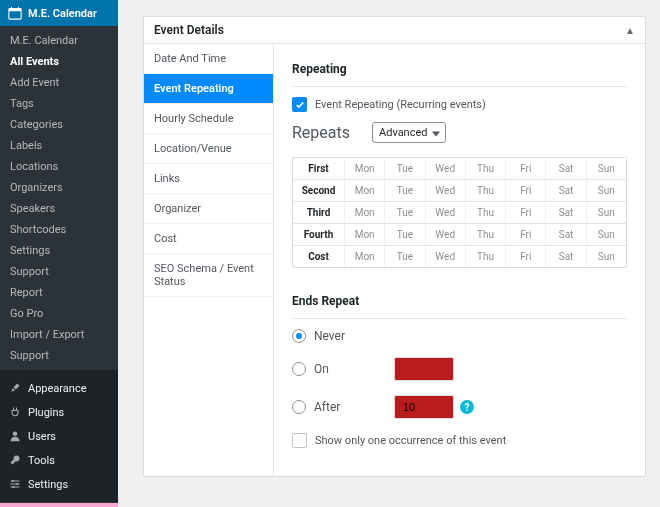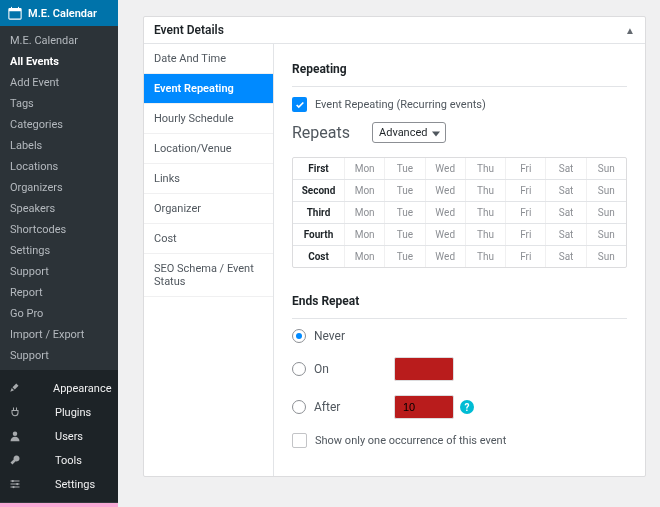--- a/index.html
+++ b/index.html
@@ -5,21 +5,21 @@
 * { box-sizing: border-box; margin: 0; padding: 0; }
 body { font-family: -apple-system, BlinkMacSystemFont, "Segoe UI", Roboto, sans-serif; font-size: 12px; background: #f0f0f1; color: #1d2327; width: 660px; height: 507px; overflow: hidden; }
 .wrap { display: flex; width: 100%; height: 100%; }
 .sidebar { width: 118px; background: #f9a8d4; color: #f0f0f1; display: flex; flex-direction: column; font-size: 11px; overflow-y: auto; }
 .sb-header { display: flex; align-items: center; padding: 6px 8px; background: #0073aa; color: #fff; font-weight: 600; position: relative; }
 .sb-header .cal-icon { display: inline-block; width: 14px; height: 14px; margin-right: 6px; }
 .submenu { background: #2c3338; padding: 4px 0; }
 .submenu .item { padding: 4px 10px; color: #b4b9be; cursor: pointer; }
 .submenu .item.active { color: #fff; font-weight: 700; }
 .mainmenu { background: #1d2327; padding: 6px 0; }
-.mainmenu .mitem { display: flex; align-items: center; padding: 5px 8px; color: #f0f0f1; cursor: pointer; gap: 27px; }
+.mainmenu .mitem { display: flex; align-items: center; padding: 5px 8px; color: #f0f0f1; cursor: pointer; }
 .mainmenu .mitem .mi-icon { width: 14px; height: 14px; margin-right: 6px; display: inline-flex; align-items: center; justify-content: center; }
 .collapse { display: flex; align-items: center; padding: 6px 8px; color: #a7aaad; cursor: pointer; border-top: 1px solid #32373c; }
 .content { flex: 1; padding: 16px 14px; overflow-y: auto; margin-left: 11px; }
 .panel { background: #fff; border: 1px solid #dcdcde; border-radius: 2px; }
 .panel-head { display: flex; justify-content: space-between; align-items: center; padding: 6px 10px; border-bottom: 1px solid #e2e4e7; font-weight: 600; font-size: 12px; }
 .caret-up { font-size: 10px; color: #646970; cursor: pointer; }
 .panel-body { display: flex; }
 .tabs { width: 130px; border-right: 1px solid #e2e4e7; }
 .tab { padding: 8px 10px; font-size: 11px; color: #50575e; border-bottom: 1px solid #f0f0f1; cursor: pointer; }
 .tab.active { background: #008aff; color: #fff; font-weight: 600; }

